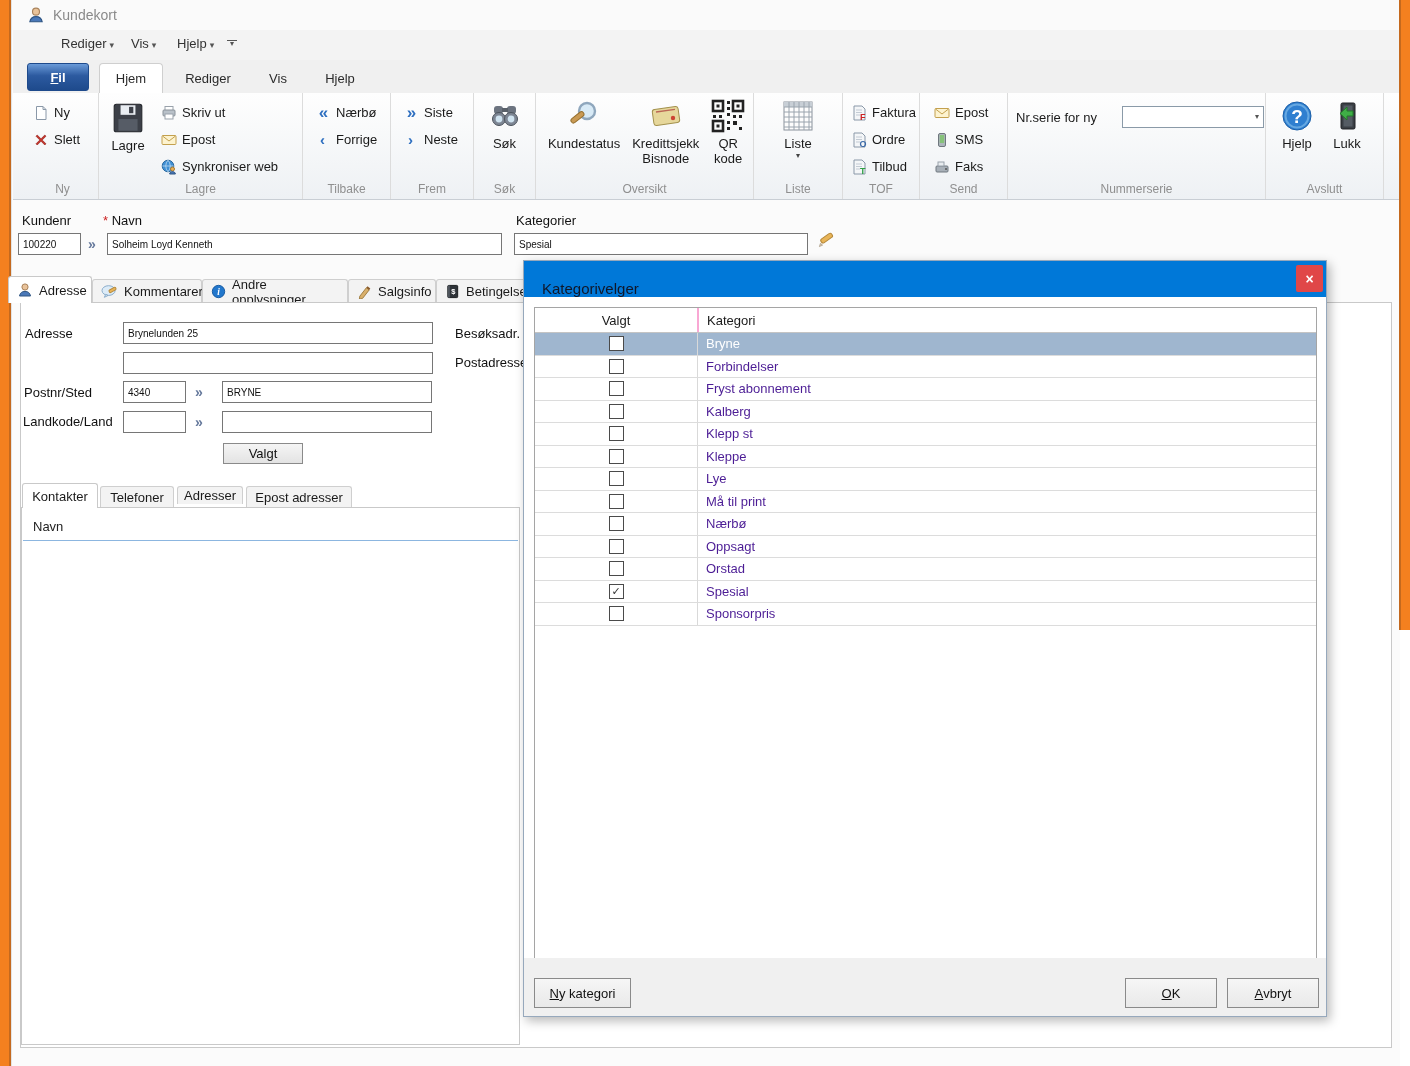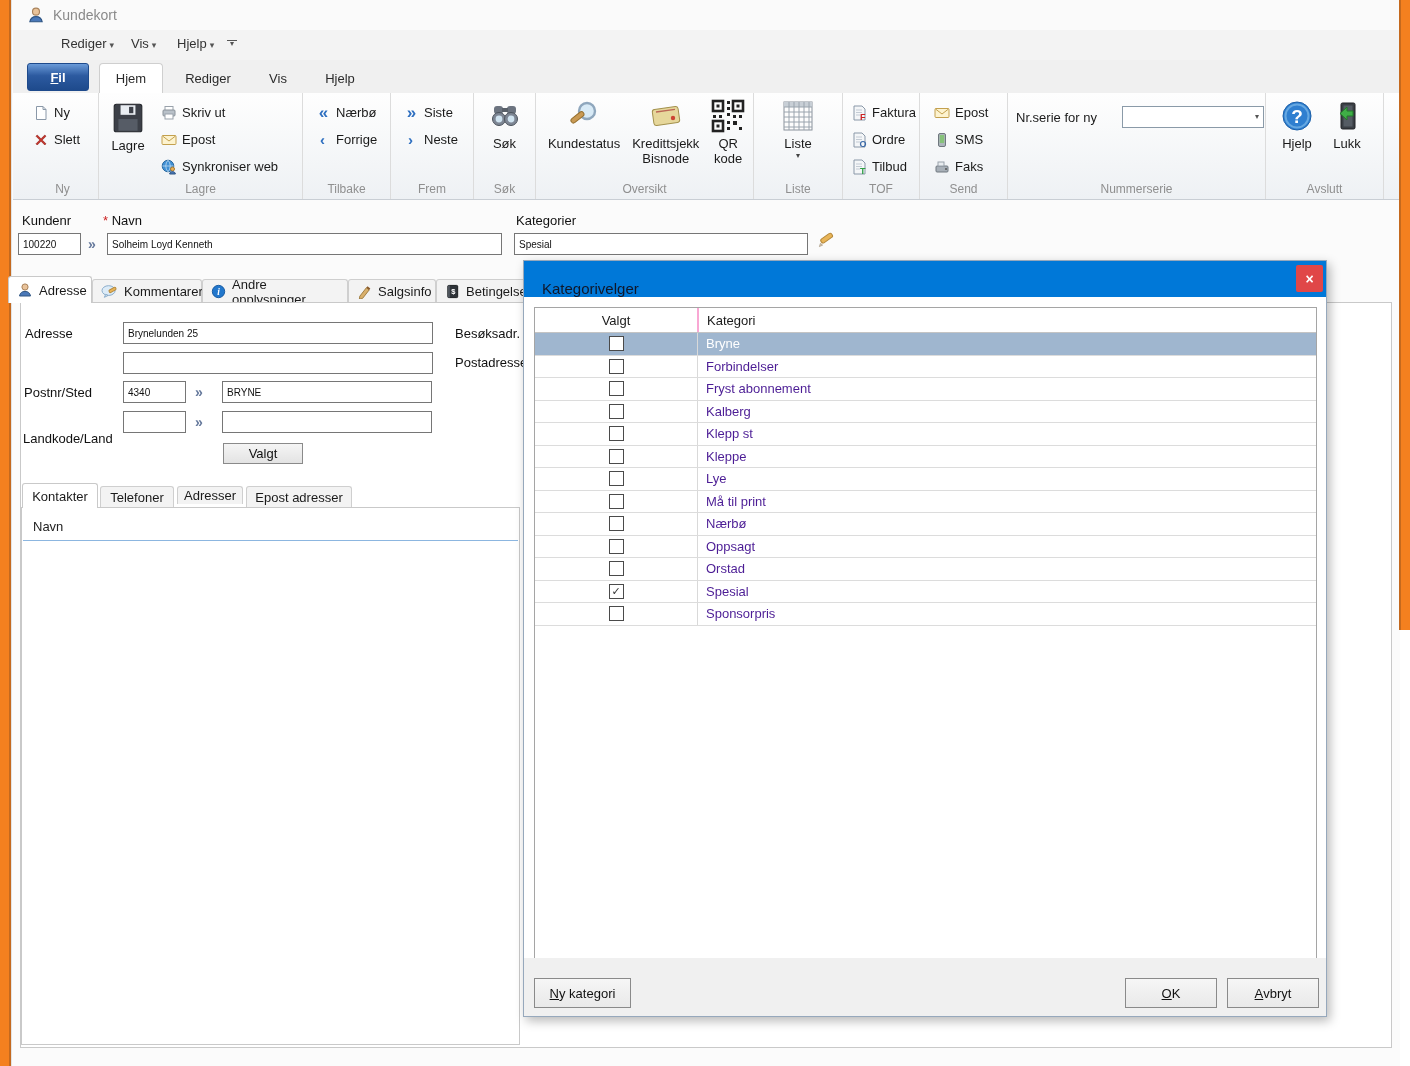--- a/index.html
+++ b/index.html
@@ -478,21 +478,21 @@
 
   <div class="panel" style="left:20px;top:302px;width:1372px;height:746px"></div>
 
   <span class="flabel" style="left:25px;top:326px">Adresse</span>
   <input class="tfield" style="left: 123px; top: 322px; width: 310px;" value="Brynelunden 25">
   <input class="tfield" style="left: 123px; top: 352px; width: 310px;" value="">
   <span class="flabel" style="left:24px;top:385px">Postnr/Sted</span>
   <input class="tfield" style="left: 123px; top: 381px; width: 63px;" value="4340">
   <span class="chev" style="left:195px;top:384px">»</span>
   <input class="tfield" style="left: 222px; top: 381px; width: 210px;" value="BRYNE">
-  <span class="flabel" style="left:23px;top:431px">Landkode/Land</span>
+  <span class="flabel" style="left:23px;top:414px">Landkode/Land</span>
   <input class="tfield" style="left: 123px; top: 411px; width: 63px;" value="">
   <span class="chev" style="left:195px;top:414px">»</span>
   <input class="tfield" style="left: 222px; top: 411px; width: 210px;" value="">
   <div class="gbtn" style="left:223px;top:443px;width:80px;height:21px">Valgt</div>
   <span class="flabel" style="left:455px;top:326px">Besøksadr.</span>
   <span class="flabel" style="left:455px;top:355px">Postadresse</span>
 
   <div class="stab active" style="left:22px;top:483px;width:76px;height:25px">Kontakter</div>
   <div class="stab inactive" style="left:100px;top:486px;width:74px;height:22px">Telefoner</div>
   <div class="stab inactive" style="left:177px;top:486px;width:66px;height:18px">Adresser</div>

